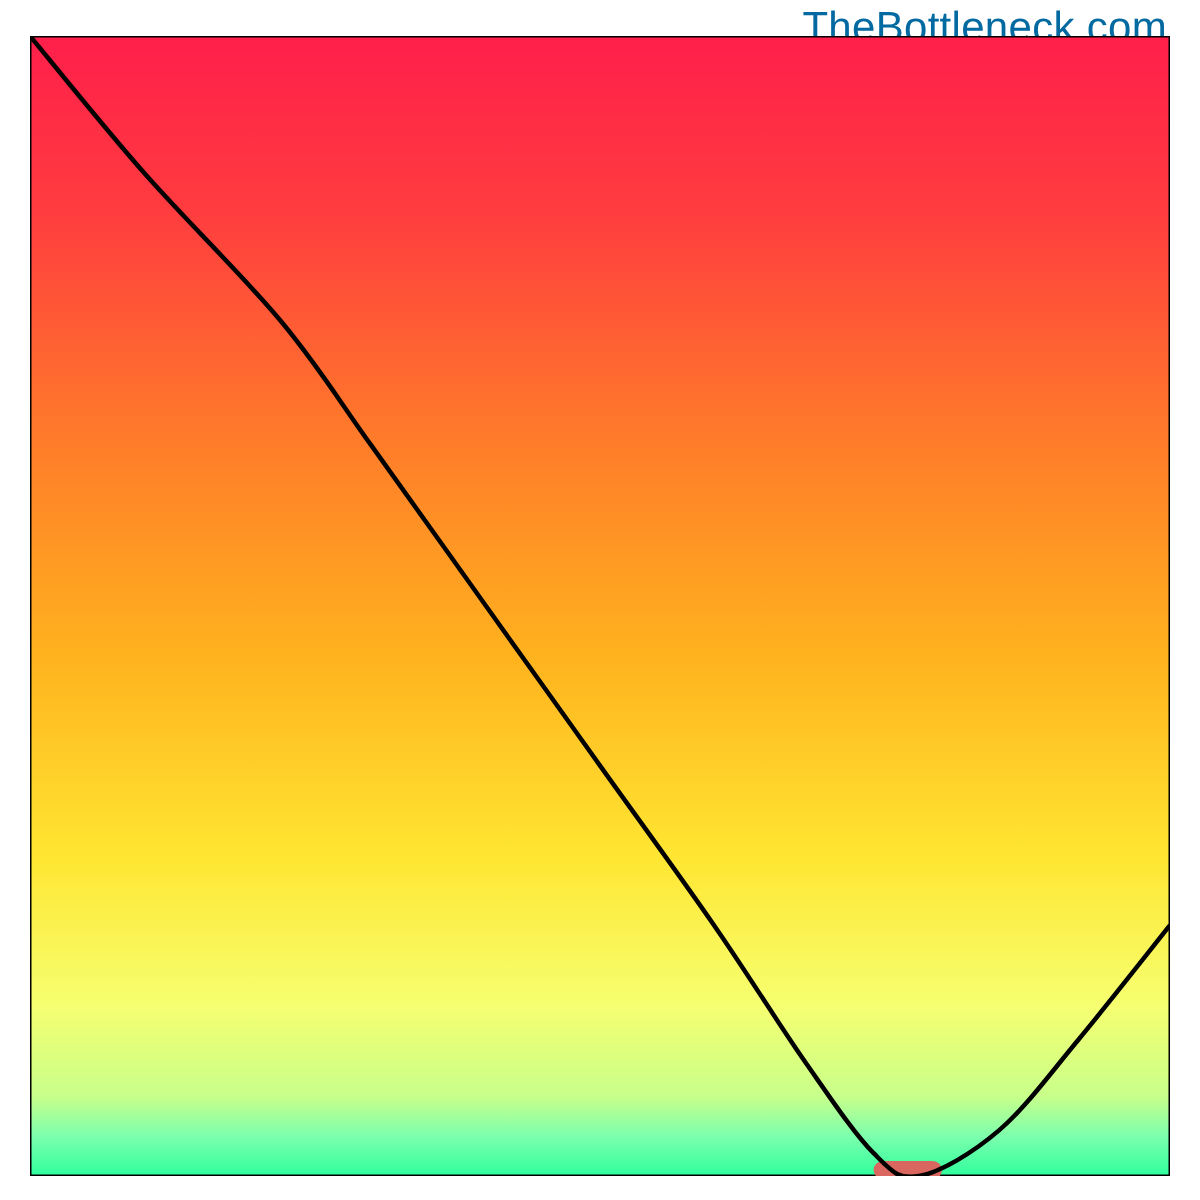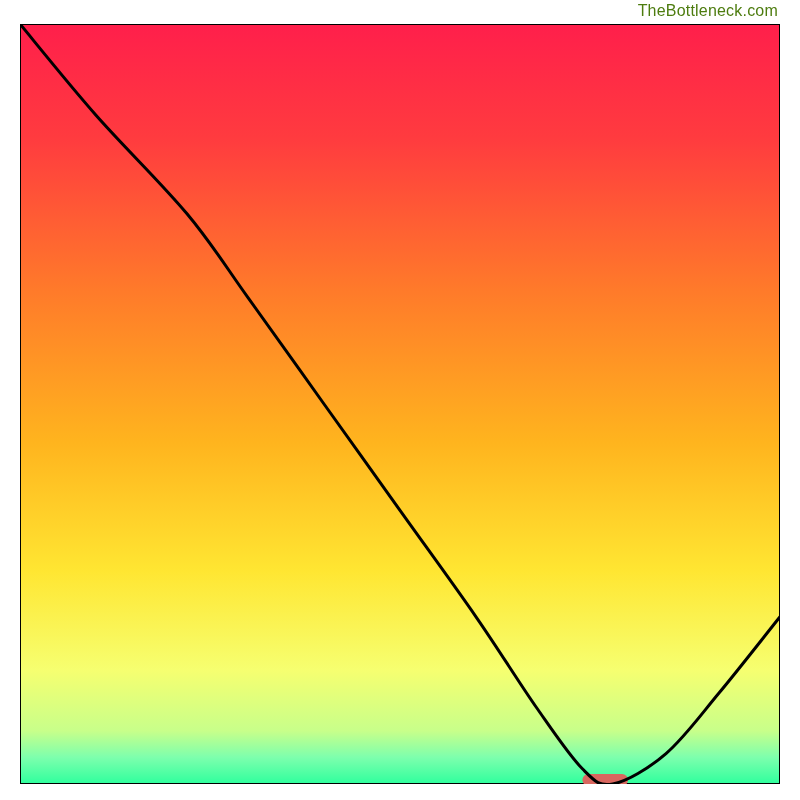--- a/index.html
+++ b/index.html
@@ -15,22 +15,22 @@
     left: 20px;
     top: 24px;
     width: 760px;
     height: 760px;
     box-sizing: border-box;
   }
   .watermark {
     position: absolute;
     top: 2px;
     right: 22px;
-    font-size: 16px;
-    color: #4d7c0f;
+    font-size: 28px;
+    color: #0369a1;
     font-family: Arial, Helvetica, sans-serif;
     letter-spacing: 0.2px;
   }
   svg { display: block; }
 </style>
 </head>
 <body>
 
 <div class="watermark">TheBottleneck.com</div>
 

